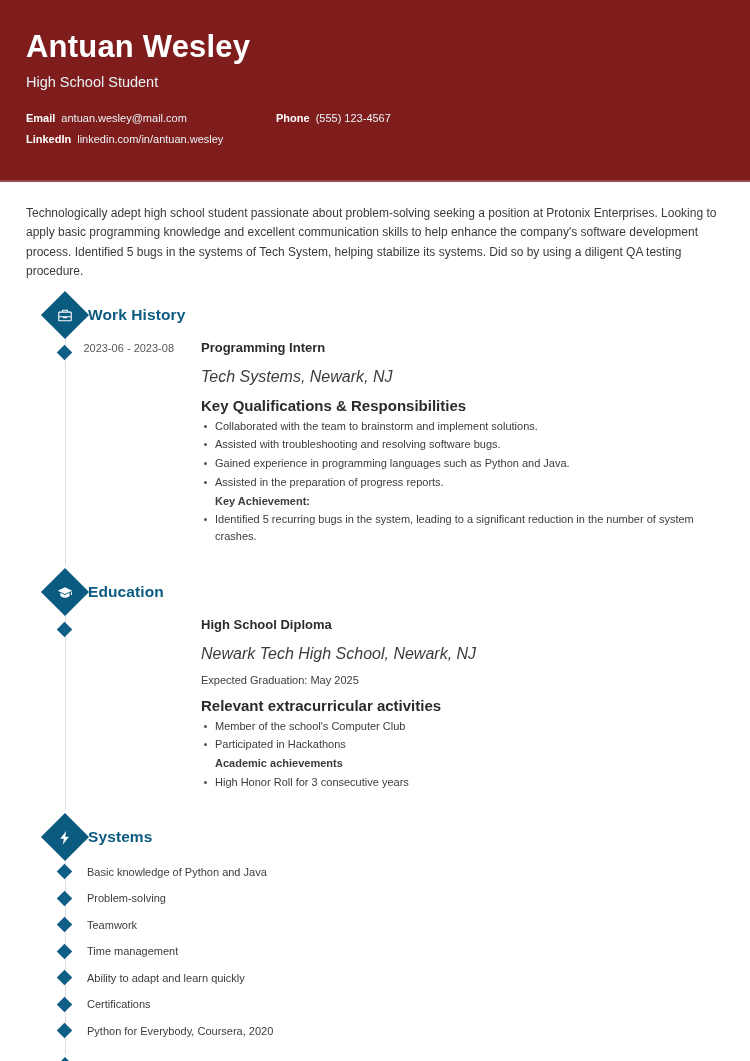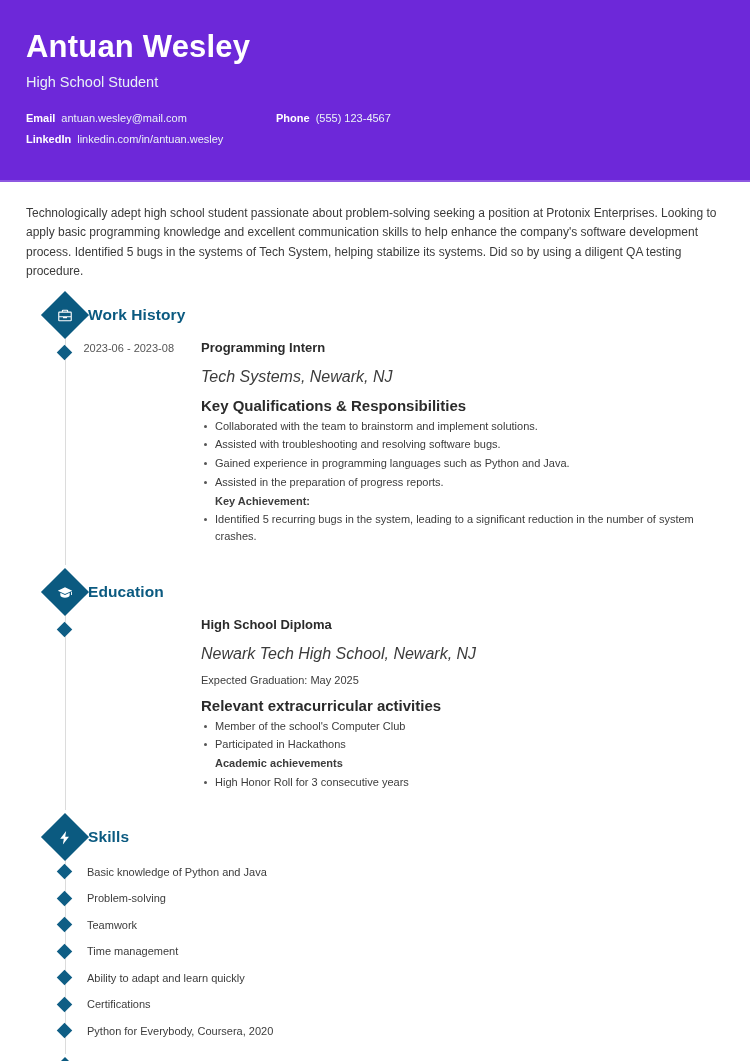--- a/index.html
+++ b/index.html
@@ -6,21 +6,21 @@
   html, body {
     width: 750px;
     background: #ffffff;
     font-family: "Liberation Sans", sans-serif;
     color: #333333;
   }
   body { width: 750px; min-height: 1061px; position: relative; }
 
   
   .header {
-    background: #6d28d9;
+    background: #7f1d1d;
     padding: 30px 26px 26px 26px;
     height: 182px;
     position: relative;
   }
   .header::after {
     content: "";
     position: absolute;
     left: 0; right: 0; bottom: 0;
     height: 2px;
     background: rgba(255,255,255,0.22);
@@ -328,21 +328,21 @@
 
   <div class="section">
     <div class="timeline-line"></div>
 
     <div class="section-head">
       <div class="diamond-badge">
         <svg width="17" height="17" viewBox="0 0 24 24" fill="#ffffff" aria-hidden="true">
           <path d="M13.6 2.4 5.2 13.3h5.1l-1.3 8.3 8.6-11.1h-5.3l1.3-8.1z"></path>
         </svg>
       </div>
-      <div class="section-title">Skills</div>
+      <div class="section-title">Systems</div>
     </div>
 
     <div class="simple-list">
       <div class="simple-item">
         <div class="dia"></div>
         <span class="txt">Basic knowledge of Python and Java</span>
       </div>
       <div class="simple-item">
         <div class="dia"></div>
         <span class="txt">Problem-solving</span>

